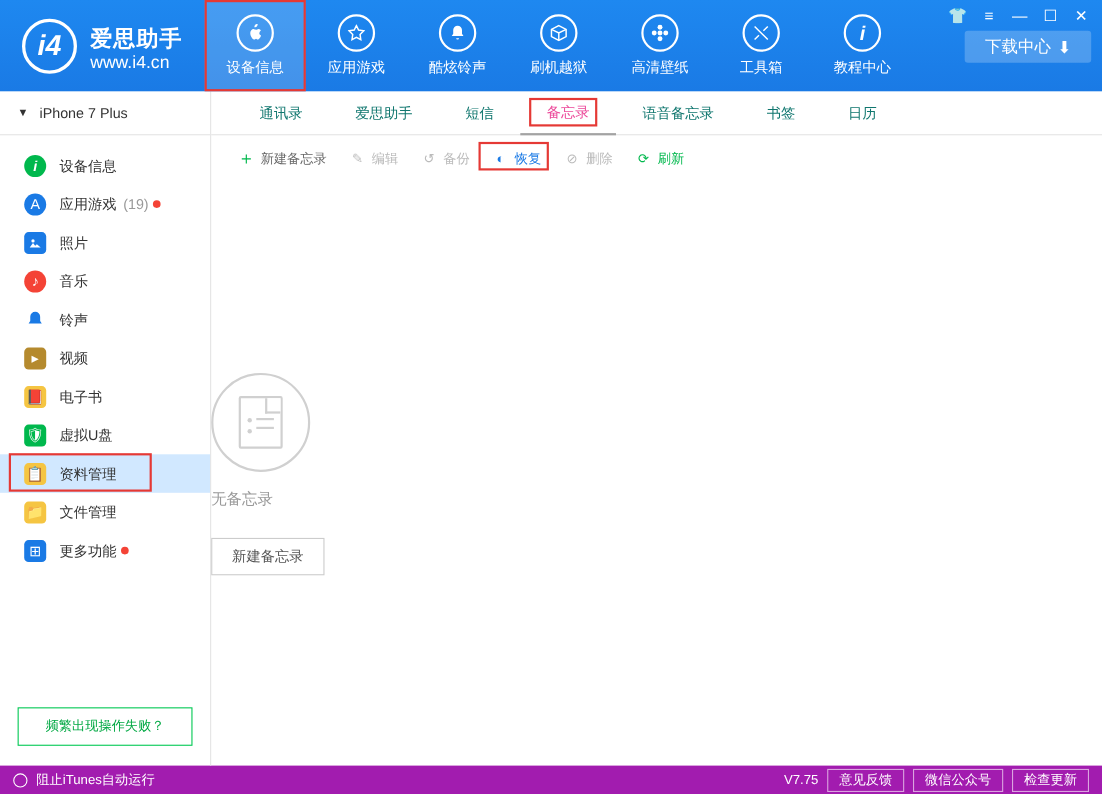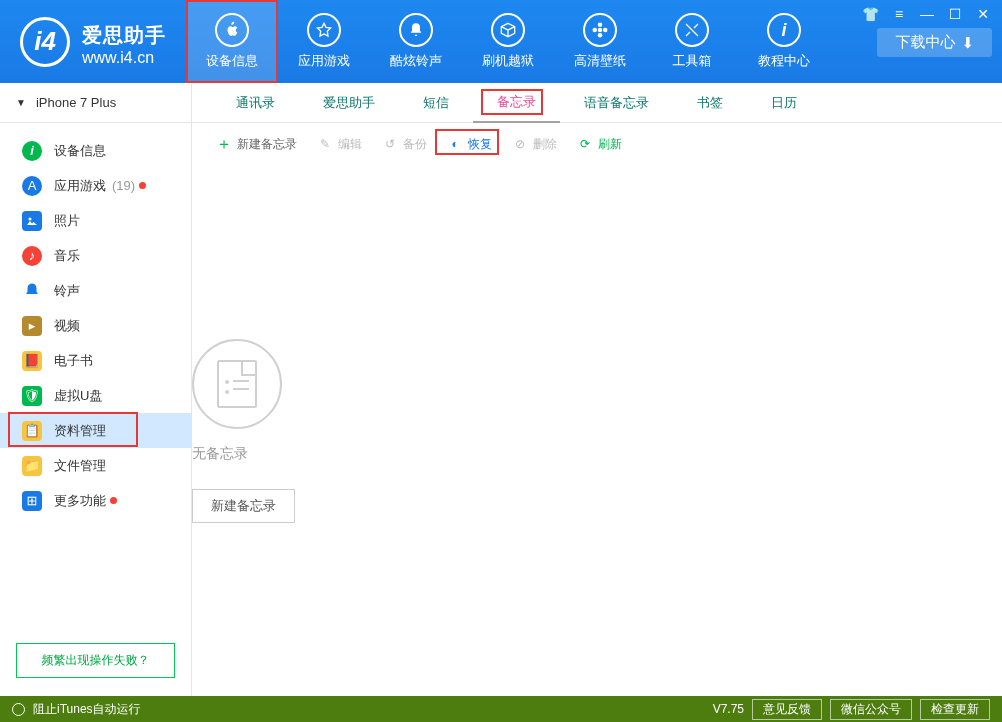--- a/index.html
+++ b/index.html
@@ -50,21 +50,21 @@
 .empty-circle { width: 90px; height: 90px; border: 2px solid #d0d0d0; border-radius: 50%; display: flex; align-items: center; justify-content: center; margin-bottom: 16px; }
 .empty-doc { width: 40px; height: 48px; border: 2px solid #d0d0d0; border-radius: 2px; position: relative; }
 .empty-doc::before { content:""; position:absolute; top:0; right:0; width:12px; height:12px; border-left:2px solid #d0d0d0; border-bottom:2px solid #d0d0d0; background:#fff; }
 .empty-doc .lines { position: absolute; top: 18px; left: 8px; right: 6px; }
 .empty-doc .ln { height: 2px; background: #d0d0d0; margin-bottom: 6px; }
 .empty-doc .dot { width: 4px; height: 4px; background: #d0d0d0; border-radius: 50%; position: absolute; left: 6px; }
 .empty-label { font-size: 14px; color: #999; margin-bottom: 26px; }
 .create-btn { border: 1px solid #ccc; padding: 7px 18px; font-size: 13px; color: #555; cursor: pointer; background:#fff; }
 
 
-.footer { height: 26px; background: #4d7c0f; color: #fff; display: flex; align-items: center; padding: 0 12px; font-size: 12px; justify-content: space-between; }
+.footer { height: 26px; background: #a21caf; color: #fff; display: flex; align-items: center; padding: 0 12px; font-size: 12px; justify-content: space-between; }
 .footer-left { display: flex; align-items: center; gap: 8px; }
 .footer-right { display: flex; align-items: center; gap: 8px; }
 .footer-btn { border: 1px solid rgba(255,255,255,0.6); padding: 1px 10px; cursor: pointer; font-size: 12px; }
 .ring { width: 13px; height: 13px; border: 1.5px solid #fff; border-radius: 50%; }
 </style>
 </head>
 <body>
 
 <div class="header">
   <div class="logo-area">

